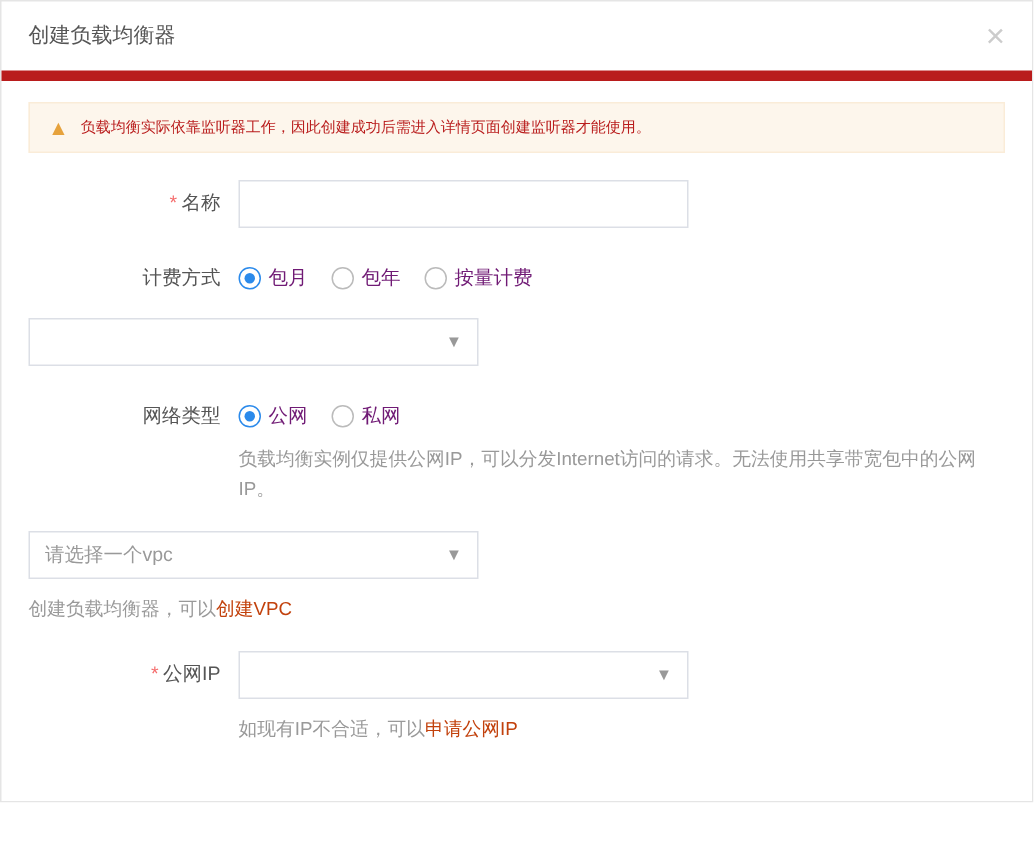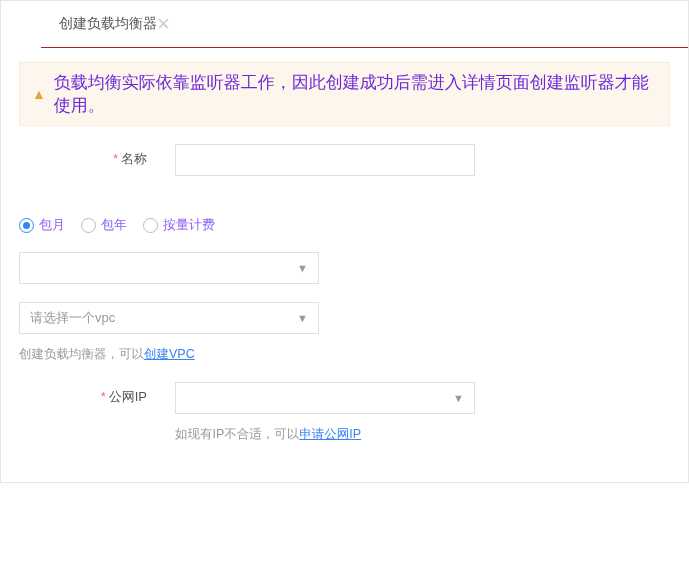--- a/index.html
+++ b/index.html
@@ -10,24 +10,23 @@
     background: #fff;
   }
   .dialog {
     width: 689px;
     border: 1px solid #e5e5e5;
     background: #fff;
   }
   .dialog-header {
     display: flex;
     align-items: center;
-    justify-content: flex-start;
+    justify-content: space-between;
     padding: 12px 18px;
-    border-bottom: 1px solid #b91c1c;
-    margin-left: 40px;
+    border-bottom: 7px solid #b91c1c;
   }
   .dialog-title {
     font-size: 14px;
     color: #555;
   }
   .dialog-close {
     font-size: 22px;
     color: #ccc;
     cursor: pointer;
     line-height: 1;
@@ -42,28 +41,27 @@
     border: 1px solid #faecd8;
     padding: 8px 12px;
     margin-bottom: 18px;
   }
   .alert-icon {
     color: #e6a23c;
     margin-right: 8px;
     font-size: 14px;
   }
   .alert-text {
-    color: #6d28d9;
-    font-size: 17px;
+    color: #b91c1c;
+    font-size: 10px;
   }
   .form-row {
     display: flex;
     align-items: flex-start;
     margin-bottom: 18px;
-    gap: 16px;
   }
   .form-label {
     width: 140px;
     text-align: right;
     padding-right: 12px;
     padding-top: 6px;
     color: #555;
     font-size: 13px;
     flex-shrink: 0;
   }
@@ -97,22 +95,21 @@
     align-items: center;
     gap: 16px;
     padding-top: 6px;
   }
   .radio-item {
     display: flex;
     align-items: center;
     gap: 5px;
     cursor: pointer;
     font-size: 13px;
-    color: #8b5cf6;
-    margin-top: 16px;
+    color: #701a75;
   }
   .radio-circle {
     width: 15px;
     height: 15px;
     border-radius: 50%;
     border: 1px solid #bbb;
     display: flex;
     align-items: center;
     justify-content: center;
   }
@@ -126,23 +123,22 @@
     border-radius: 50%;
     background: #2b8aeb;
   }
   .help-text {
     color: #999;
     font-size: 12.5px;
     margin-top: 10px;
     line-height: 1.6;
   }
   .link {
-    color: #3b82f6;
-    cursor: pointer;
-    text-decoration: underline;
+    color: #c2410c;
+    cursor: pointer;
   }
 </style>
 </head>
 <body>
 
 <div class="dialog">
 
   <div class="dialog-header">
     <div class="dialog-title">创建负载均衡器</div>
     <div class="dialog-close">×</div>
@@ -156,20 +152,21 @@
     </div>
 
     <div class="form-row">
       <div class="form-label"><span class="req">*</span><span>名称</span></div>
       <div class="form-control">
         <input class="text-input" type="text" value="" style="">
       </div>
     </div>
 
     <div class="form-row">
+      <div class="form-label">计费方式</div>
       <div class="form-control">
         <div class="radio-group">
           <div class="radio-item checked">
             <span class="radio-circle"></span>
             <span>包月</span>
           </div>
           <div class="radio-item">
             <span class="radio-circle"></span>
             <span>包年</span>
           </div>
@@ -184,20 +181,36 @@
     <div class="form-row">
       <div class="form-control">
         <div class="select-input">
           <span></span>
           <span class="select-caret">▼</span>
         </div>
       </div>
     </div>
 
 
+    <div class="form-row">
+      <div class="form-label">网络类型</div>
+      <div class="form-control">
+        <div class="radio-group">
+          <div class="radio-item checked">
+            <span class="radio-circle"></span>
+            <span>公网</span>
+          </div>
+          <div class="radio-item">
+            <span class="radio-circle"></span>
+            <span>私网</span>
+          </div>
+        </div>
+        <div class="help-text">负载均衡实例仅提供公网IP，可以分发Internet访问的请求。无法使用共享带宽包中的公网IP。</div>
+      </div>
+    </div>
 
     <div class="form-row">
       <div class="form-control">
         <div class="select-input placeholder">
           <span>请选择一个vpc</span>
           <span class="select-caret">▼</span>
         </div>
         <div class="help-text">
           <span>创建负载均衡器，可以</span><span class="link">创建VPC</span>
         </div>

